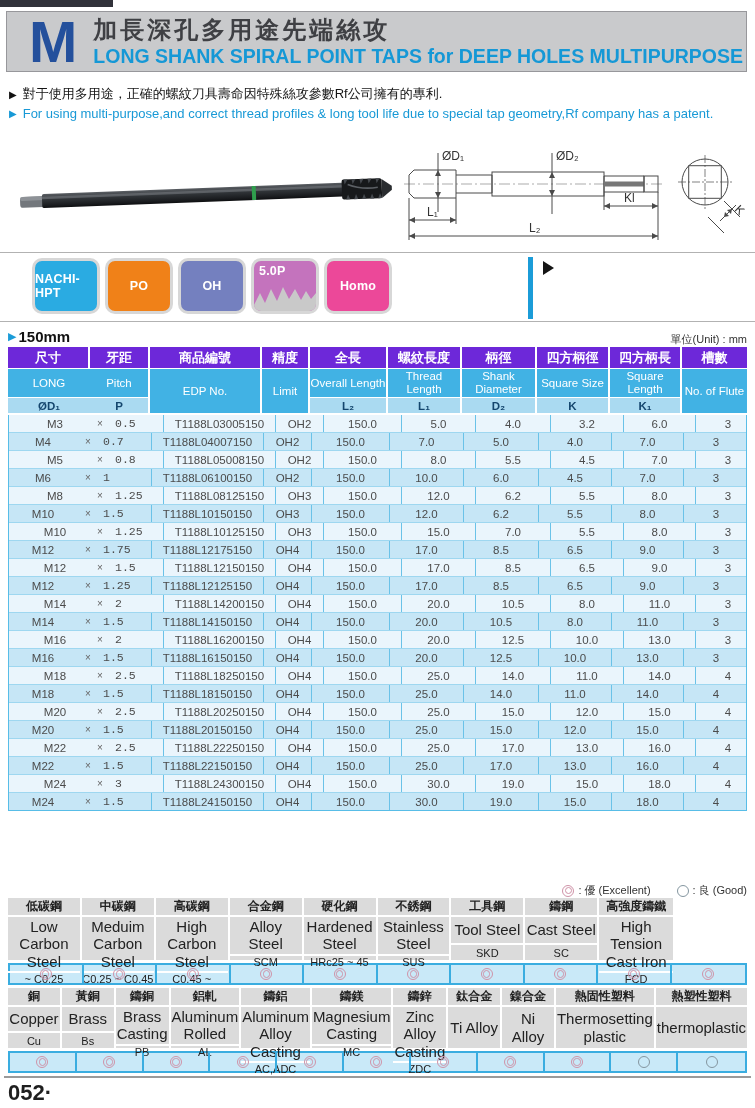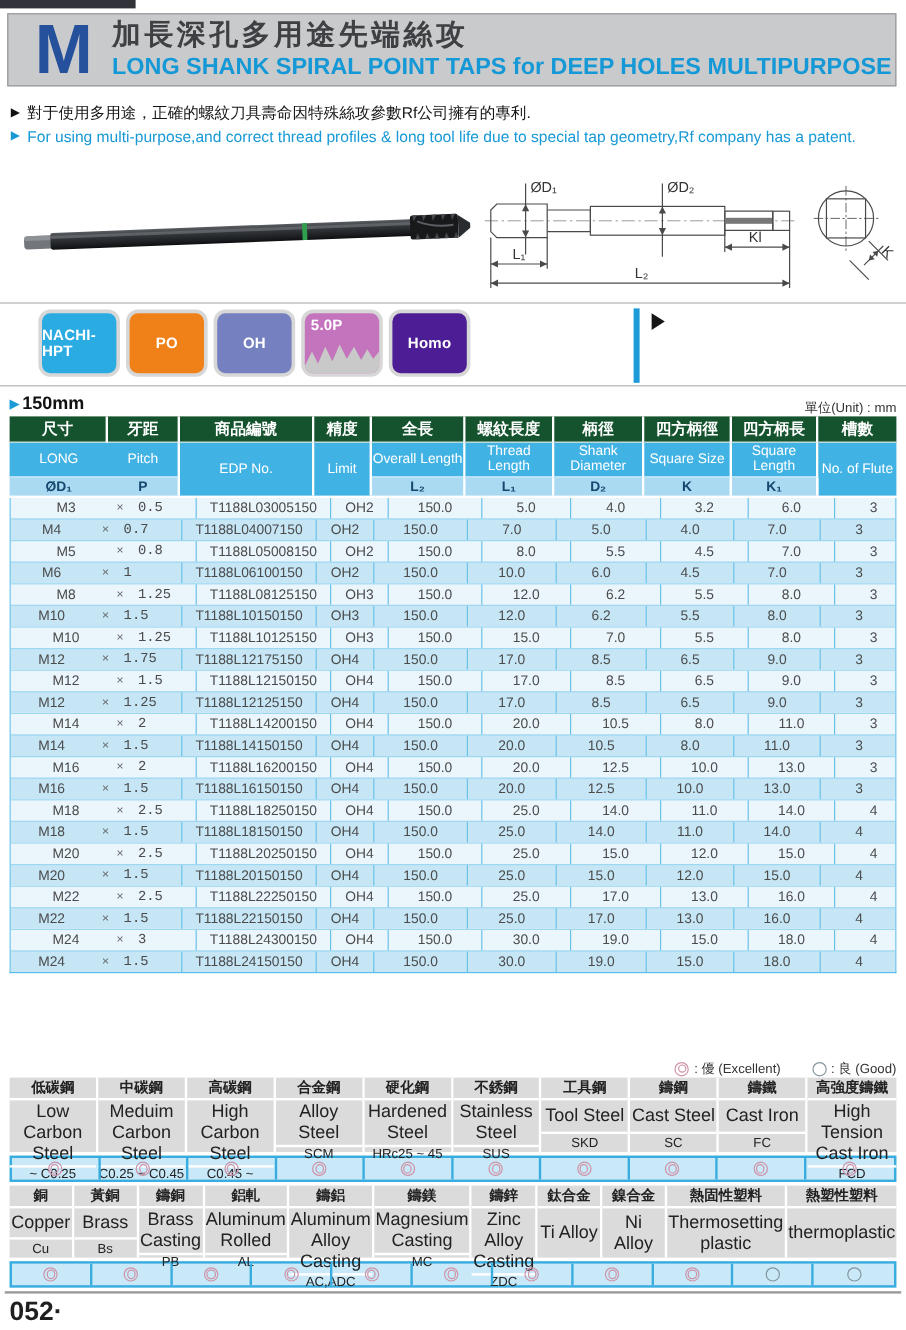--- a/index.html
+++ b/index.html
@@ -44,21 +44,21 @@
   .size-row{position:absolute;left:8px;top:328px;display:flex;align-items:center;}
   .size-row .arr{color:#1b9cd8;font-size:11px;margin-right:2px;}
   .size-row .lbl{font-size:15px;font-weight:bold;color:#111;}
   .unit{position:absolute;right:8px;top:332px;font-size:11px;color:#333;}
 
   
   .spec{position:absolute;left:8px;top:347px;width:739px;}
   .sh{display:grid;grid-template-columns:82px 60px 112px 48px 78px 74px 75px 73px 72px 65px;
       grid-template-rows:22px 29px 15px;border-bottom:2px solid #fff;}
   .sh>div{display:flex;align-items:center;justify-content:center;text-align:center;box-sizing:border-box;}
-  .hz{background:#14532d;color:#fff;font-weight:bold;font-size:13px;border-bottom:1px solid #fff;}
+  .hz{background:#6d28d9;color:#fff;font-weight:bold;font-size:13px;border-bottom:1px solid #fff;}
   .he{background:#41b2e4;color:#fff;font-size:11.5px;line-height:1.12;border-bottom:1px solid #fff;}
   .he.rs{border-bottom:none;}
   .hs{background:#aadaf1;color:#14466e;font-weight:bold;font-size:11.5px;}
   .sep{border-right:2px solid #fff;}
   .c1{grid-column:1}.c2{grid-column:2}.c3{grid-column:3}.c4{grid-column:4}.c5{grid-column:5}
   .c6{grid-column:6}.c7{grid-column:7}.c8{grid-column:8}.c9{grid-column:9}.c10{grid-column:10}
   .r1{grid-row:1}.r2{grid-row:2}.r3{grid-row:3}.rs{grid-row:2 / span 2}
   .spec-body{border:1px solid #58bde7;border-top:none;box-sizing:border-box;}
   .trow{display:grid;grid-template-columns:142px 112px 48px 78px 74px 75px 73px 72px 65px;height:17px;}
   .trow+.trow{border-top:1px solid #9ed7f0;}
@@ -219,21 +219,21 @@
       </div>
       <div class="badge" style="background: rgb(116, 128, 191);">
         <span class="blbl">OH</span>
       </div>
       <div class="badge zig" style="background: rgb(196, 115, 189); text-decoration: underline;">
         <svg class="zz" viewBox="0 0 62 30" preserveAspectRatio="none">
           <polygon points="0,30 0,24 6,12 11,22 17,8 23,20 29,6 35,18 41,8 47,19 52,10 57,18 62,12 62,30" fill="#c9c9c9"></polygon>
         </svg>
         <span class="blbl">5.0P</span>
       </div>
-      <div class="badge" style="background: #4c1d95;">
+      <div class="badge" style="background: #ec4899;">
         <span class="blbl">Homo</span>
       </div>
     </div>
   <div class="bluebar"></div>
   <div class="tri"></div>
   <div class="hr hr2"></div>
 
   <div class="size-row">
     <span class="arr">▶</span>
     <span class="lbl">150mm</span>
@@ -653,25 +653,20 @@
           <div class="mzh">工具鋼</div>
           <div class="men">Tool Steel</div>
           <div class="mcode">SKD</div>
         </div>
         <div class="mcol">
           <div class="mzh">鑄鋼</div>
           <div class="men">Cast Steel</div>
           <div class="mcode">SC</div>
         </div>
         <div class="mcol">
-          <div class="mzh">鑄鐵</div>
-          <div class="men">Cast Iron</div>
-          <div class="mcode">FC</div>
-        </div>
-        <div class="mcol">
           <div class="mzh">高強度鑄鐵</div>
           <div class="men">High Tension Cast Iron</div>
           <div class="mcode">FCD</div>
         </div>
       </div>
     <div class="rate">
         <div class="ratecell">
           <span class="ring excellent"></span>
         </div>
         <div class="ratecell">

